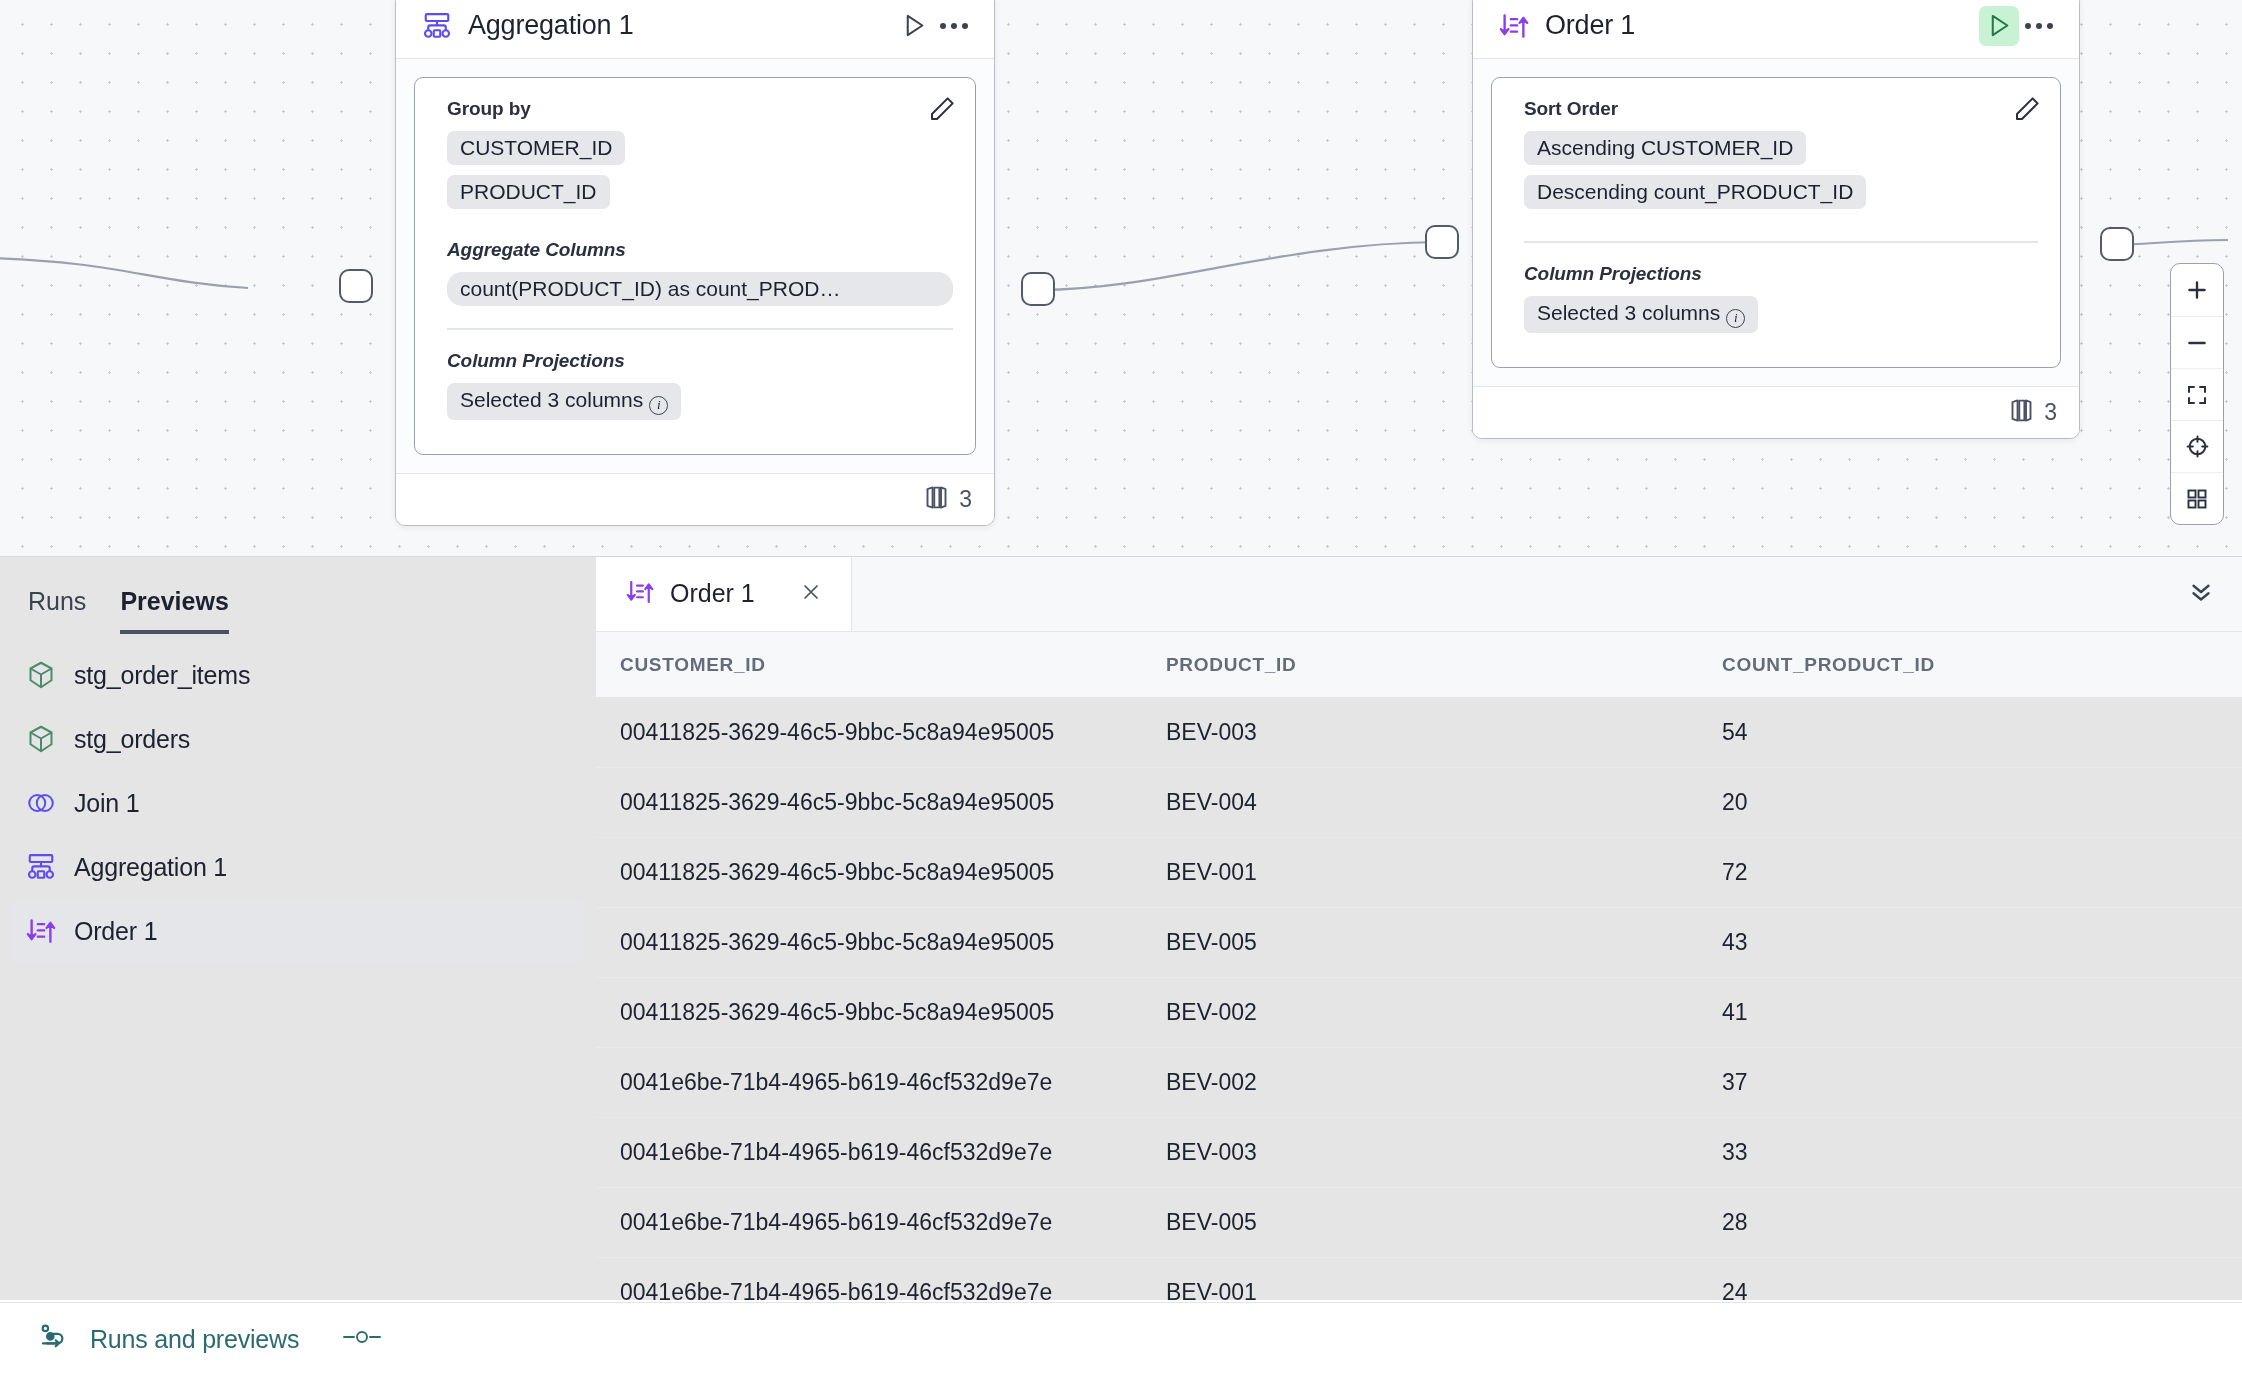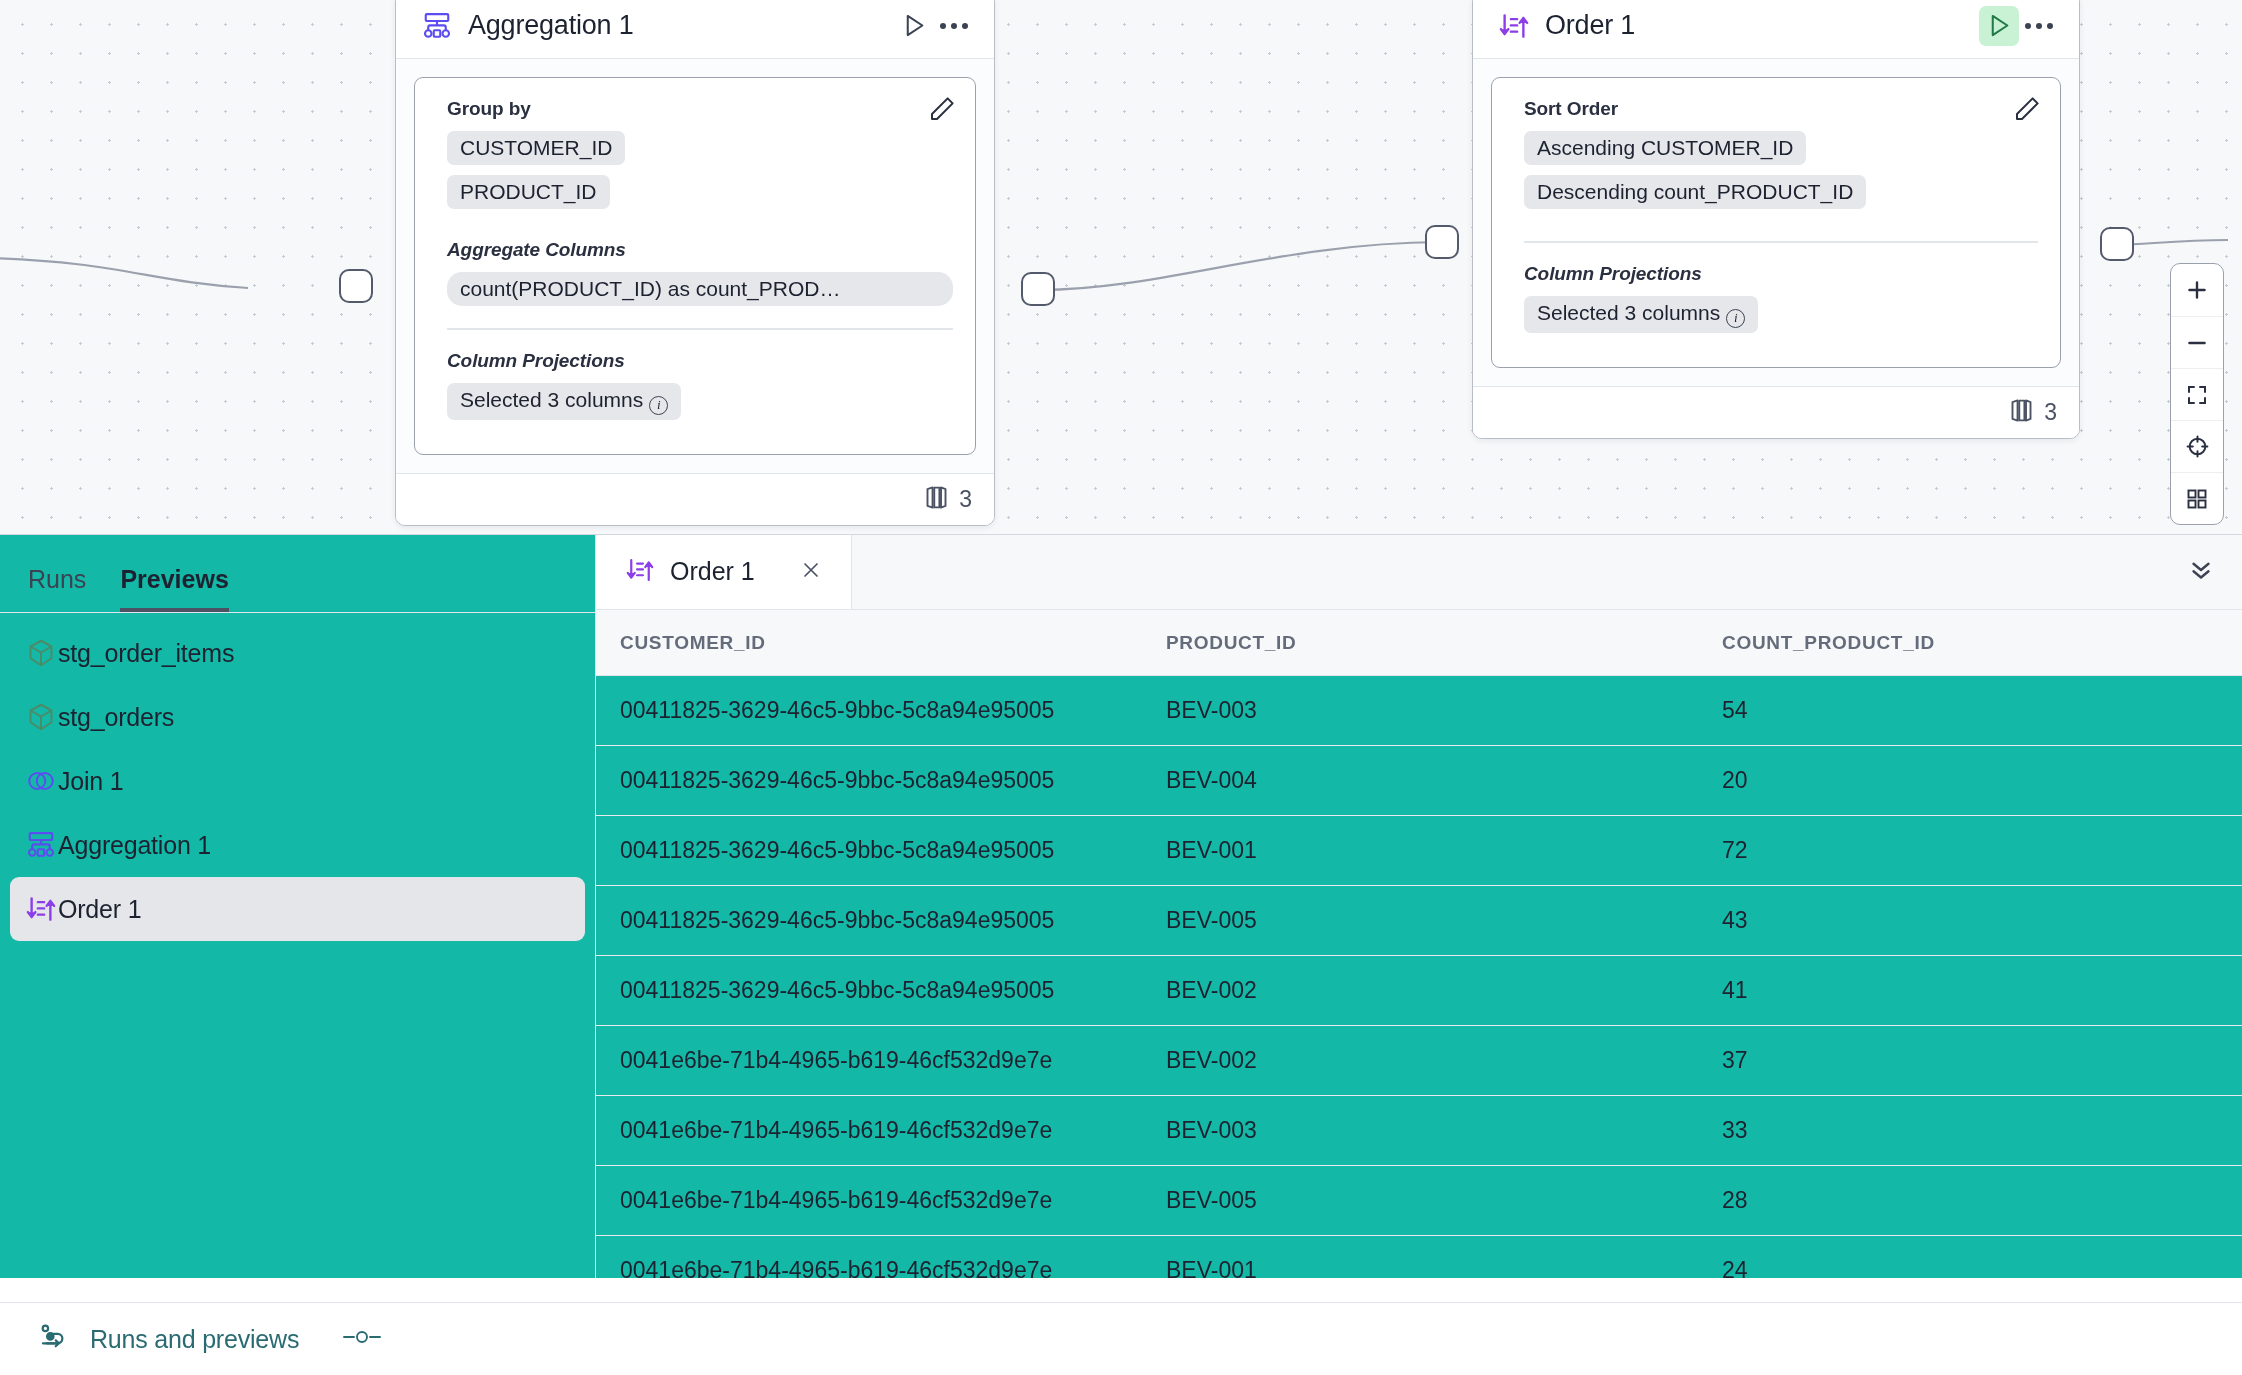--- a/index.html
+++ b/index.html
@@ -110,23 +110,23 @@
     background: #ffffff;
     border: 1.5px solid #9aa1ad;
     border-radius: 10px;
     overflow: hidden;
   }
   .zbtn { height: 52px; display: flex; align-items: center; justify-content: center; }
   .zbtn + .zbtn { border-top: 1.5px solid #eceef2; }
 
   
   #dock {
-    position: absolute; left: 0; top: 534px;
+    position: absolute; left: 0; top: 556px;
     width: 2242px; height: 744px;
-    background: #14b8a6;
+    background: #e5e5e5;
     border-top: 1.5px solid #d4d8de;
     display: flex;
   }
   #dock-left {
     width: 596px; flex: 0 0 596px;
     border-right: 1.5px solid #e2e5ea;
     display: flex; flex-direction: column;
   }
   .tabs {
     display: flex; align-items: flex-end; gap: 34px;
@@ -135,21 +135,21 @@
   }
   .tab {
     font-size: 25px; color: #3b4252;
     padding-bottom: 14px; border-bottom: 4px solid transparent;
     white-space: nowrap;
   }
   .tab.active { font-weight: bold; color: #1c2230; border-bottom-color: #4a5263; }
 
   .prev-list { padding: 8px 10px 0 10px; }
   .prev-item {
-    display: flex; align-items: center; 
+    display: flex; align-items: center; gap: 16px;
     height: 64px; padding: 0 14px;
     border-radius: 9px;
   }
   .prev-item.selected { background: #e4e6ea; }
   .prev-item .pi-icon { width: 34px; flex: 0 0 34px; display: flex; align-items: center; justify-content: center; }
   .prev-item .pi-label { font-size: 25px; color: #1c2230; letter-spacing: -0.2px; }
 
   #dock-right { flex: 1 1 auto; display: flex; flex-direction: column; min-width: 0; }
   .dock-tabbar {
     height: 78px; display: flex; align-items: stretch;

